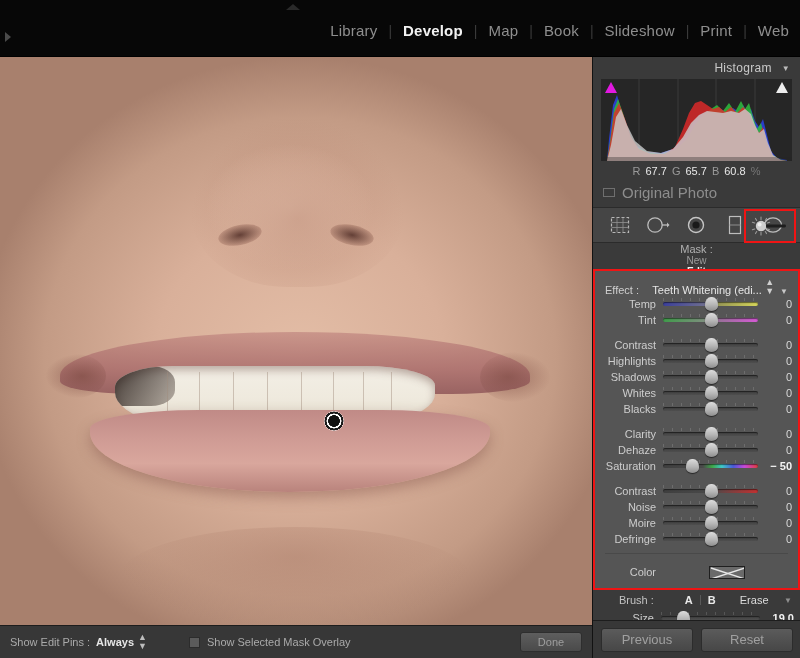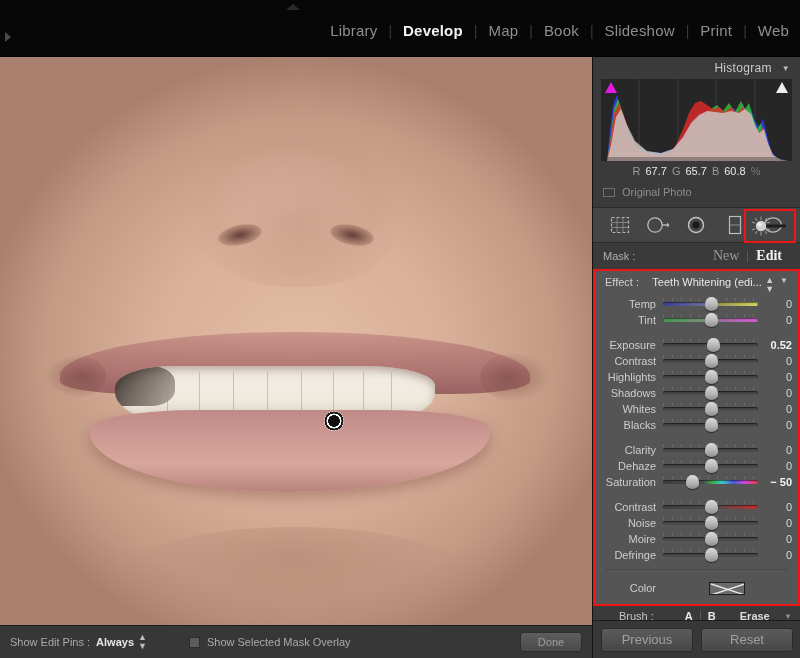--- a/index.html
+++ b/index.html
@@ -169,52 +169,53 @@
     height: 20px; display: flex; align-items: center; justify-content: center;
     gap: 5px; font-size: 11px; color: #9a9a9a;
   }
   #rgb-readout b { color: #e8e8e8; font-weight: normal; }
   #rgb-readout .pct { color: #777; }
 
   #original-photo-row {
     height: 22px; display: flex; align-items: center; padding-left: 10px; gap: 7px;
   }
   #orig-check { width: 12px; height: 9px; border: 1px solid #6f6f6f; background: #3a3a3a; }
-  #original-photo-row span { color: #8d8d8d; font-size: 11px; }
+  #original-photo-row span { color: #8d8d8d; font-size: 15px; }
 
   #tool-strip {
     margin: 4px 0 0 0; height: 36px; background: #454545;
     border-top: 1px solid #2b2b2b; border-bottom: 1px solid #2b2b2b;
     display: flex; align-items: center; justify-content: space-around; padding: 0 8px;
     position: relative;
   }
   .tool-icon { width: 26px; height: 24px; display: flex; align-items: center; justify-content: center; }
   #brush-tool-wrap {
     border: 2px solid #f01414; width: 52px; height: 34px;
     display: flex; align-items: center; justify-content: center;
     position: absolute; right: 4px; top: 1px;
   }
 
   #mask-row {
     height: 26px; display: flex; align-items: center; padding: 0 10px;
     background: #3a3a3a;
+    flex-direction: column;
   }
   #mask-row .mask-label { color: #b0b0b0; font-size: 11px; }
   #mask-row .spacer { flex: 1; }
-  .mask-btn { font-size: 14px; color: #9b9b9b; padding: 0 8px; font-family: Liberation Serif, serif; }
+  .mask-btn { font-size: 10px; color: #9b9b9b; padding: 0 8px; }
   .mask-btn.active { color: #f3f3f3; font-weight: bold; }
   .mask-divider { width: 1px; height: 11px; background: #5a5a5a; }
 
   
   #effect-panel {
     margin: 0 0 0 0; border: 2px solid #f01414;
     background: #555555; position: relative;
     padding: 5px 0 6px 0;
   }
-  #effect-row { display: flex; align-items: flex-start; height: 20px; padding: 0 8px 0 10px; }
+  #effect-row { display: flex; align-items: flex-end; height: 20px; padding: 0 8px 0 10px; }
   #effect-row .eff-label { color: #cfcfcf; font-size: 11px; width: 46px; text-align: left; }
   #effect-name { color: #e6e6e6; font-size: 11px; flex: 1; text-align: center; }
   .eff-stepper { color: #cfcfcf; font-size: 9px; margin: 0 6px 0 2px; line-height: 1; }
   .eff-tri { color: #c8c8c8; font-size: 8px; margin-right: 2px; }
 
   .slider-row {
     display: flex; align-items: center; height: 16px; padding: 0 6px 0 4px;
   }
   .slider-row .s-label {
     width: 64px; text-align: right; padding-right: 7px;
@@ -252,21 +253,21 @@
   #color-row .s-label { width: 64px; text-align: right; padding-right: 7px; color: #cdcdcd; font-size: 11px; }
   #color-swatch {
     width: 36px; height: 13px; background: #5d5d5d;
     border: 1px solid #1f1f1f; margin-left: 46px; position: relative; overflow: hidden;
   }
   #color-swatch svg { position: absolute; left: 0; top: 0; }
 
   #brush-row { display: flex; align-items: center; height: 20px; padding: 0 8px 0 10px; background:#3a3a3a; }
   #brush-row .b-label { color: #c2c2c2; font-size: 11px; padding-left: 16px; }
   .brush-opt { color: #e9e9e9; font-size: 11px; font-weight: bold; padding: 0 7px; }
-  .brush-opt.erase { font-weight: bold; color: #dcdcdc; }
+  .brush-opt.erase { font-weight: normal; color: #dcdcdc; }
   .brush-divider { width: 1px; height: 10px; background: #5a5a5a; }
   #brush-row .spacer { flex: 1; }
   #brush-tri { color: #8e8e8e; font-size: 8px; }
 
   #size-row { display: flex; align-items: center; height: 16px; padding: 0 6px 0 4px; background:#3a3a3a; }
   #size-row .s-label { width: 64px; text-align: right; padding-right: 7px; color: #cdcdcd; font-size: 11px; }
 
   #panel-bottom-arrow {
     height: 8px; display: flex; align-items: center; justify-content: center;
     background: #3a3a3a;
@@ -488,29 +489,20 @@
           <div class="track tint"></div>
           <div class="track-ticks"></div>
           <div class="handle" style="left:50%"></div>
         </div>
       <span class="s-value">0</span>
     </div>
 
     <div class="group-gap"></div>
 
     <div class="slider-row">
-      <span class="s-label">Exposure</span>
-      <div class="track-wrap">
-          <div class="track"></div>
-          <div class="track-ticks"></div>
-          <div class="handle" style="left:53%"></div>
-        </div>
-      <span class="s-value bold">0.52</span>
-    </div>
-    <div class="slider-row">
       <span class="s-label">Contrast</span>
       <div class="track-wrap">
           <div class="track"></div>
           <div class="track-ticks"></div>
           <div class="handle" style="left:50%"></div>
         </div>
       <span class="s-value">0</span>
     </div>
     <div class="slider-row">
       <span class="s-label">Highlights</span>

